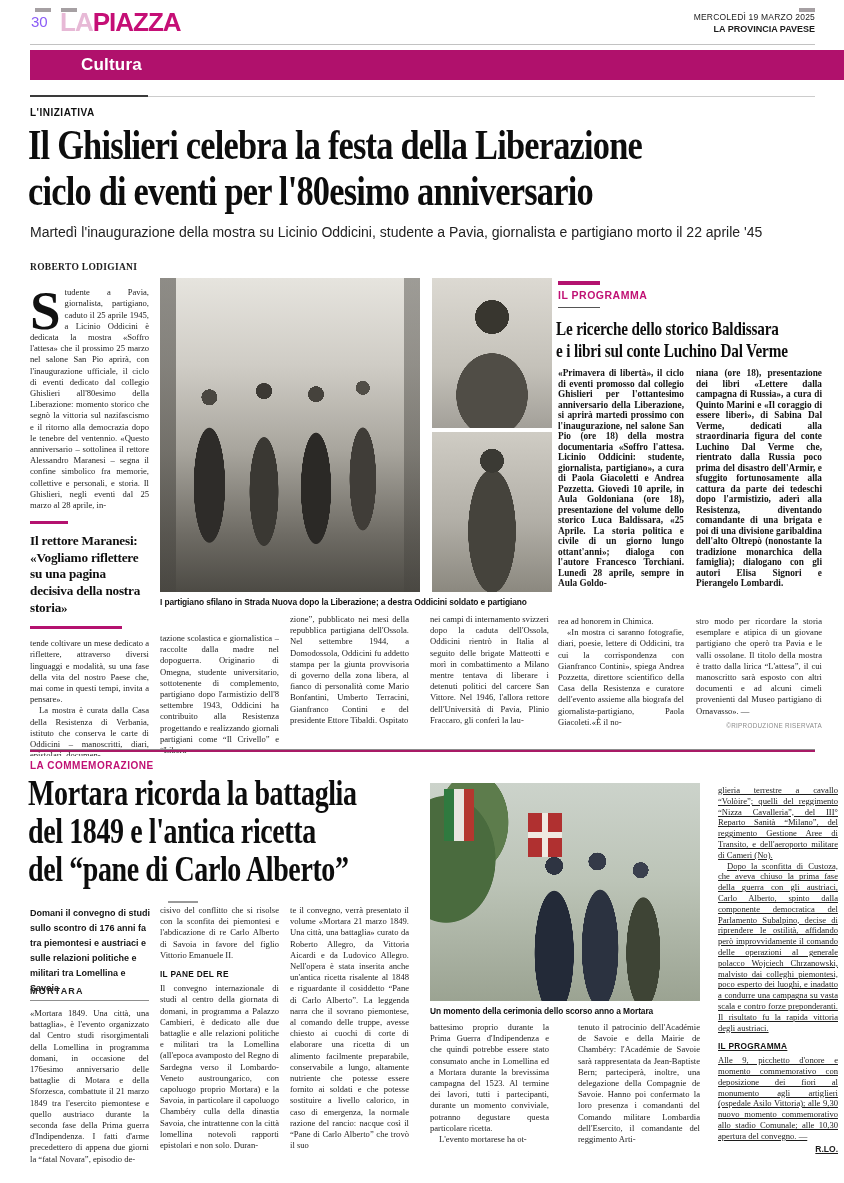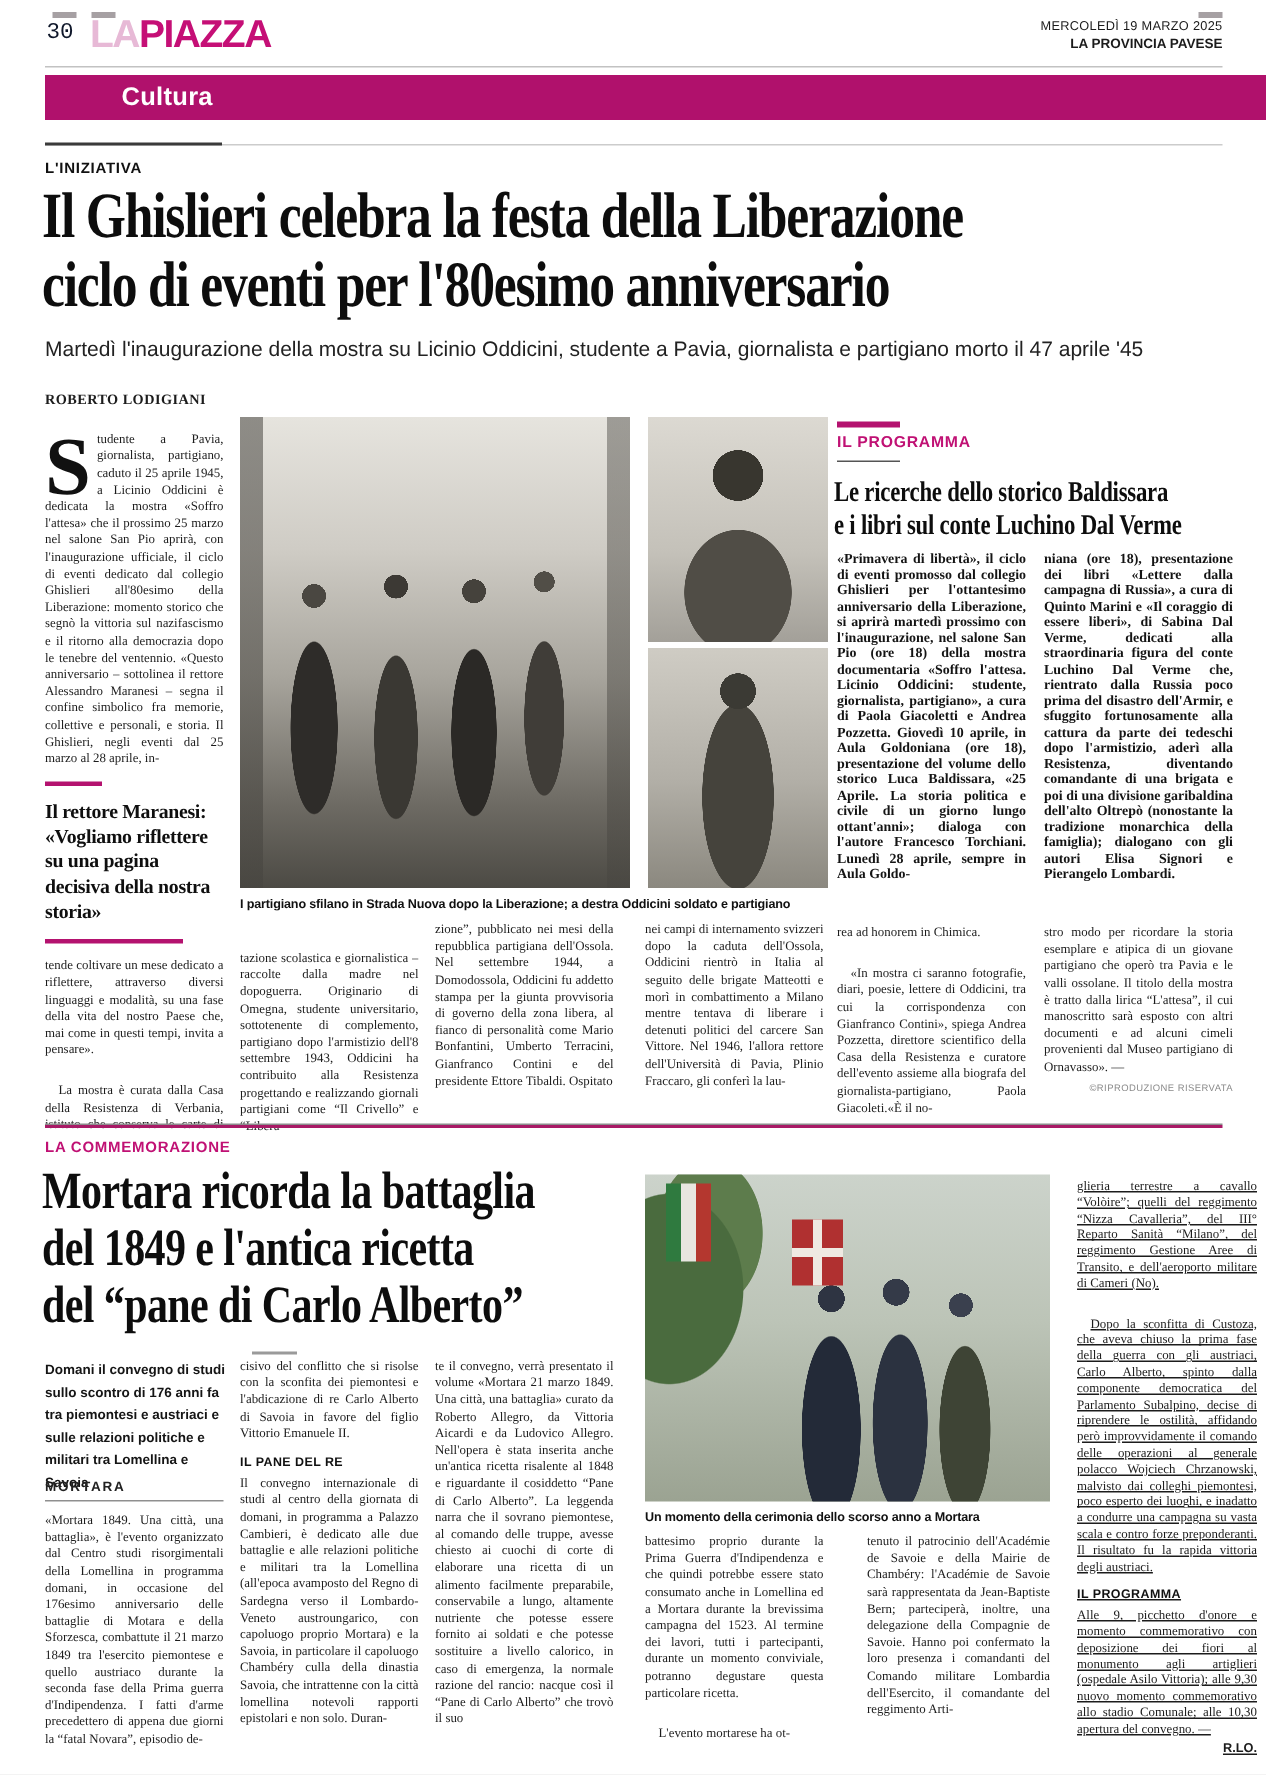--- a/index.html
+++ b/index.html
@@ -1,21 +1,21 @@
 <!DOCTYPE html>
 <html lang="it"><head>
 <meta charset="utf-8">
 <style>
   html,body{margin:0;padding:0;background:#e9e9e9;}
   .page{position:relative;width:844px;height:1183px;background:#ffffff;margin:0 auto;
         font-family:"Liberation Serif",serif;color:#1c1c1c;overflow:hidden;}
   
   .dash{position:absolute;height:4px;width:16px;background:#a6a0a3;}
-  .pagenum{position:absolute;left:31px;top:13px;font-family:Liberation Mono, monospace;
-           font-size:15px;color:#0f172a;}
+  .pagenum{position:absolute;left:31px;top:13px;font-family:Liberation Sans, sans-serif;
+           font-size:15px;color:#8b5cf6;}
   .logo{position:absolute;left:60px;top:7px;font-family:"Liberation Sans",sans-serif;
         font-weight:700;font-size:26px;letter-spacing:-1px;}
   .logo .la{color:#e7b9d6;}
   .logo .piazza{color:#c50f76;}
   .hdr-right{position:absolute;right:29px;top:12px;text-align:right;
              font-family:"Liberation Sans",sans-serif;color:#1b1b1b;}
   .hdr-date{font-size:8.5px;letter-spacing:.2px;padding-left:10px;}
   .hdr-paper{font-size:9px;font-weight:700;margin-top:2px;}
   .rule{position:absolute;background:#c2c2c2;}
   .banner{position:absolute;left:30px;top:50px;width:785px;height:30px;background:#b0116c;padding-left:40px;}
@@ -32,21 +32,21 @@
   .hl div{white-space:nowrap;}
   .hl-a1{left:28px;top:122px;font-size:43px;line-height:46px;letter-spacing:-1px;transform:scaleX(.80);}
   .hl-a2{left:28px;top:775px;font-size:35px;line-height:38px;letter-spacing:-.5px;transform:scaleX(.80);}
   .hl-prog{left:556px;top:318px;font-size:19px;line-height:22px;letter-spacing:-.2px;transform:scaleX(.80);}
   .subhead-a1{position:absolute;left:30px;top:224px;width:790px;
               font-family:"Liberation Sans",sans-serif;font-size:14px;color:#222;}
   
   .bcol{position:absolute;font-size:8.6px;line-height:11.2px;text-align:justify;
         overflow:hidden;color:#1c1c1c;hyphens:auto;-webkit-hyphens:auto;}
   .bcol p{margin:0;}
-  .bcol p.ind{text-indent:9px;margin-top:16px;}
+  .bcol p.ind{text-indent:9px;}
   .byline{font-size:9.5px;font-weight:700;letter-spacing:.3px;margin:0 0 14px 0 !important;}
   .dropcap{float:left;font-size:55px;line-height:41px;font-weight:700;padding:3px 4px 0 0;color:#111;}
   .mrule{width:38px;height:3px;background:#b4126f;margin:10px 0 9px 0;}
   .mrule.w2{width:92px;}
   .pullquote{font-size:13.2px;line-height:16.6px;font-weight:700;color:#0f0f0f;
              text-align:left;letter-spacing:-.2px;}
   .progcol{font-weight:700;font-size:9.3px;line-height:10.5px;color:#141414;}
   .caption{position:absolute;font-family:"Liberation Sans",sans-serif;font-weight:700;
            font-size:8.4px;letter-spacing:-.1px;color:#111;white-space:nowrap;overflow:hidden;}
   .copyright{font-family:"Liberation Sans",sans-serif;font-size:6.3px;color:#8a8a8a;
@@ -132,21 +132,21 @@
   <div class="rule" style="left:30px;top:96px;width:785px;height:1px;background:#cccccc;"></div>
   <div class="rule" style="left:30px;top:95px;width:118px;height:2px;background:#3a3a3a;"></div>
 
   <div class="kick" style="left:30px;top:107px;">L'INIZIATIVA</div>
 
   <div class="hl hl-a1">
     <div>Il Ghislieri celebra la festa della Liberazione</div>
     <div>ciclo di eventi per l'80esimo anniversario</div>
   </div>
 
-  <div class="subhead-a1">Martedì l'inaugurazione della mostra su Licinio Oddicini, studente a Pavia, giornalista e partigiano morto il 47 aprile '45</div>
+  <div class="subhead-a1">Martedì l'inaugurazione della mostra su Licinio Oddicini, studente a Pavia, giornalista e partigiano morto il 22 aprile '45</div>
 
   <div class="bcol" style="left:30px;top:262px;width:119px;height:494px;">
     <p class="byline">ROBERTO LODIGIANI</p>
     <p><span class="dropcap">S</span><span>tudente a Pavia, giornalista, partigiano, caduto il 25 aprile 1945, a Licinio Oddicini è dedicata la mostra «Soffro l'attesa» che il prossimo 25 marzo nel salone San Pio aprirà, con l'inaugurazione ufficiale, il ciclo di eventi dedicato dal collegio Ghislieri all'80esimo della Liberazione: momento storico che segnò la vittoria sul nazifascismo e il ritorno alla democrazia dopo le tenebre del ventennio. «Questo anniversario – sottolinea il rettore Alessandro Maranesi – segna il confine simbolico fra memorie, collettive e personali, e storia. Il Ghislieri, negli eventi dal 25 marzo al 28 aprile, in-</span></p>
     <div class="mrule"></div>
     <div class="pullquote">Il rettore Maranesi: «Vogliamo riflettere su una pagina decisiva della nostra storia»</div>
     <div class="mrule w2"></div>
     <p>tende coltivare un mese dedicato a riflettere, attraverso diversi linguaggi e modalità, su una fase della vita del nostro Paese che, mai come in questi tempi, invita a pensare».</p>
     <p class="ind">La mostra è curata dalla Casa della Resistenza di Verbania, istituto che conserva le carte di Oddicini – manoscritti, diari, epistolari, documen-</p>
   </div>

